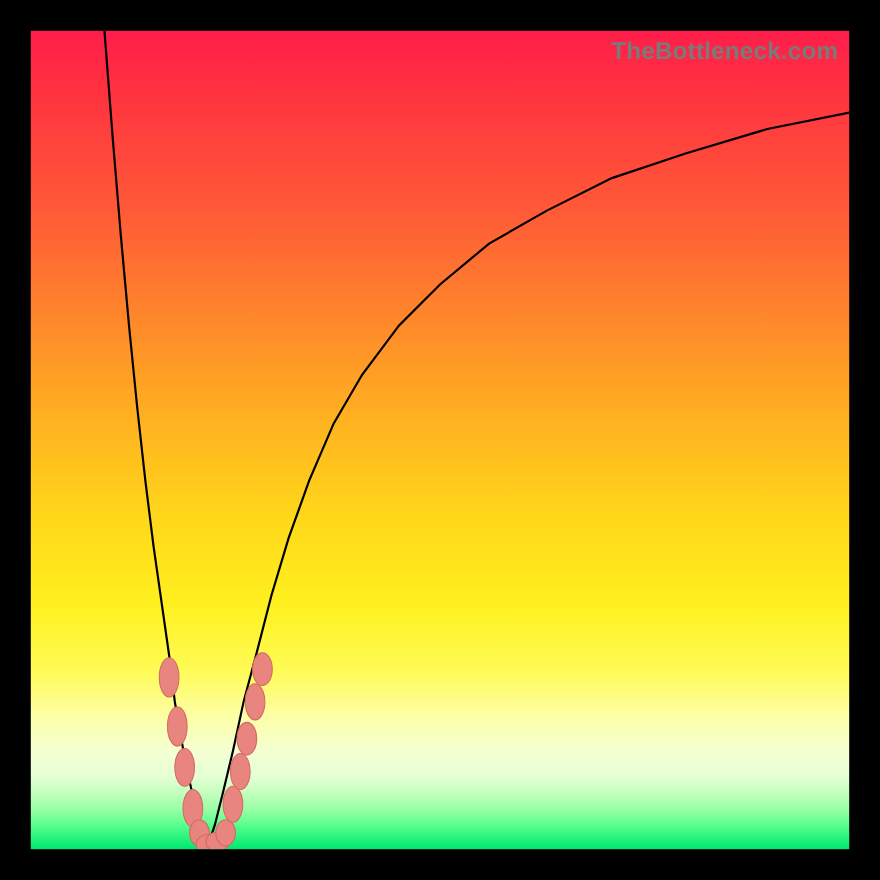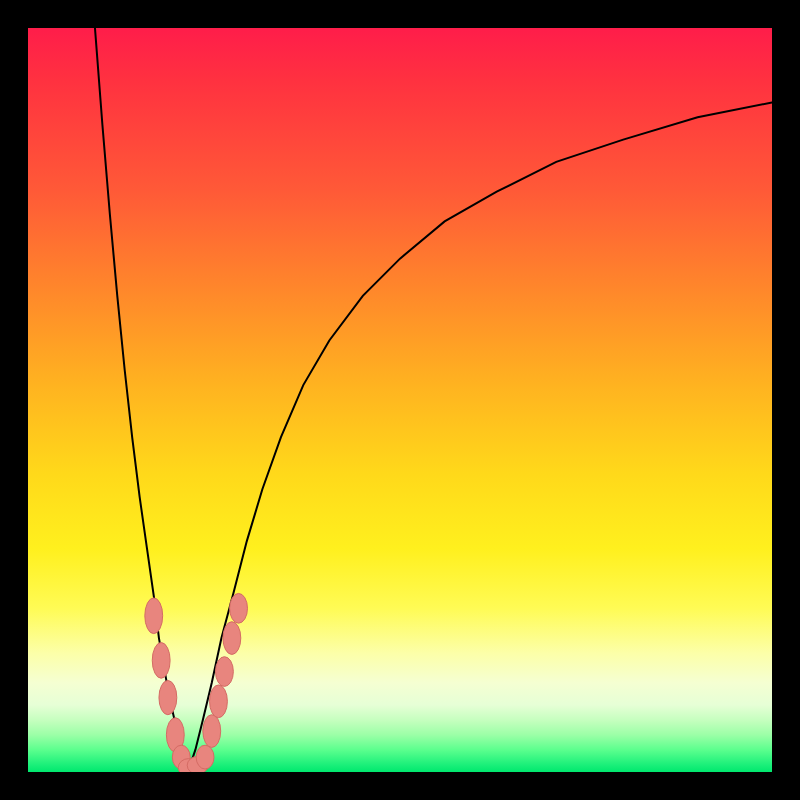--- a/index.html
+++ b/index.html
@@ -63,20 +63,21 @@
     top: 0;
     width: 744px;
     height: 744px;
   }
 </style>
 </head>
 <body>
 
 <div class="frame">
   <div class="plot">
+    <div class="watermark">TheBottleneck.com</div>
     <svg class="curve" viewBox="0 0 744 744" preserveAspectRatio="none">
       <g id="paths">
           <path d="M66.96 0.00 L74.40 96.72 L81.84 186.00 L89.28 267.84 L96.72 342.24 L104.16 409.20 L111.60 468.72 L119.04 520.80 L126.48 572.88 L130.94 610.08 L136.15 639.84 L141.36 669.60 L146.57 691.92 L151.03 714.24 L154.75 729.12 L159.96 744.00" fill="none" stroke="#000000" stroke-width="2" stroke-linecap="round"></path>
           <path d="M159.96 744.00 L167.40 721.68 L174.84 691.92 L183.77 654.72 L193.44 610.08 L205.34 565.44 L218.74 513.36 L234.36 461.28 L252.96 409.20 L275.28 357.12 L301.32 312.48 L334.80 267.84 L372.00 230.64 L416.64 193.44 L468.72 163.68 L528.24 133.92 L595.20 111.60 L669.60 89.28 L744.00 74.40" fill="none" stroke="#000000" stroke-width="2" stroke-linecap="round"></path>
         </g>
       <g id="markers">
           <ellipse cx="125.74" cy="587.76" rx="8.93" ry="17.86" fill="#e8857e" stroke="#d46b64" stroke-width="1"></ellipse>
           <ellipse cx="133.18" cy="632.40" rx="8.93" ry="17.86" fill="#e8857e" stroke="#d46b64" stroke-width="1"></ellipse>
           <ellipse cx="139.87" cy="669.60" rx="8.93" ry="17.11" fill="#e8857e" stroke="#d46b64" stroke-width="1"></ellipse>
           <ellipse cx="147.31" cy="706.80" rx="8.93" ry="17.11" fill="#e8857e" stroke="#d46b64" stroke-width="1"></ellipse>

